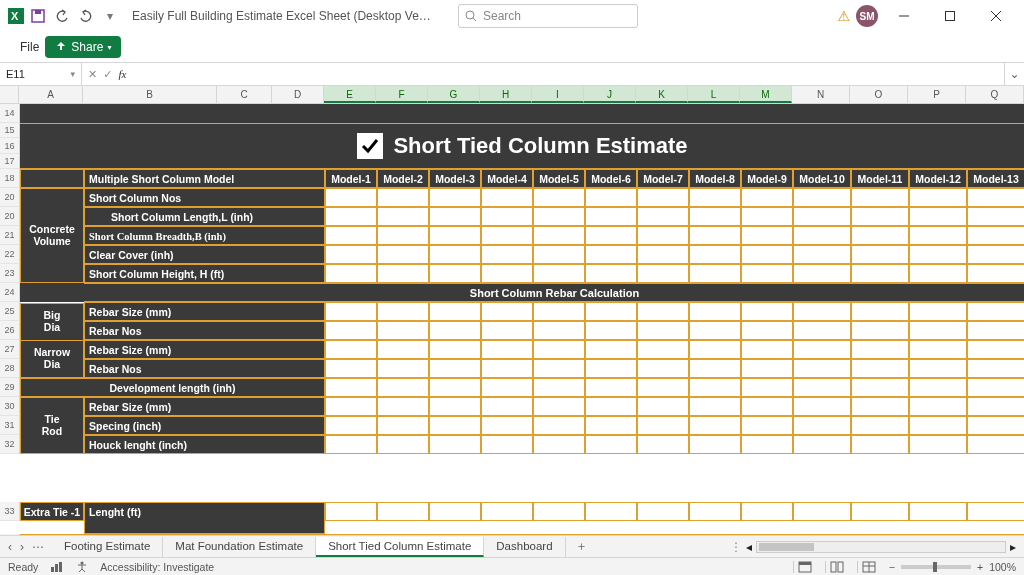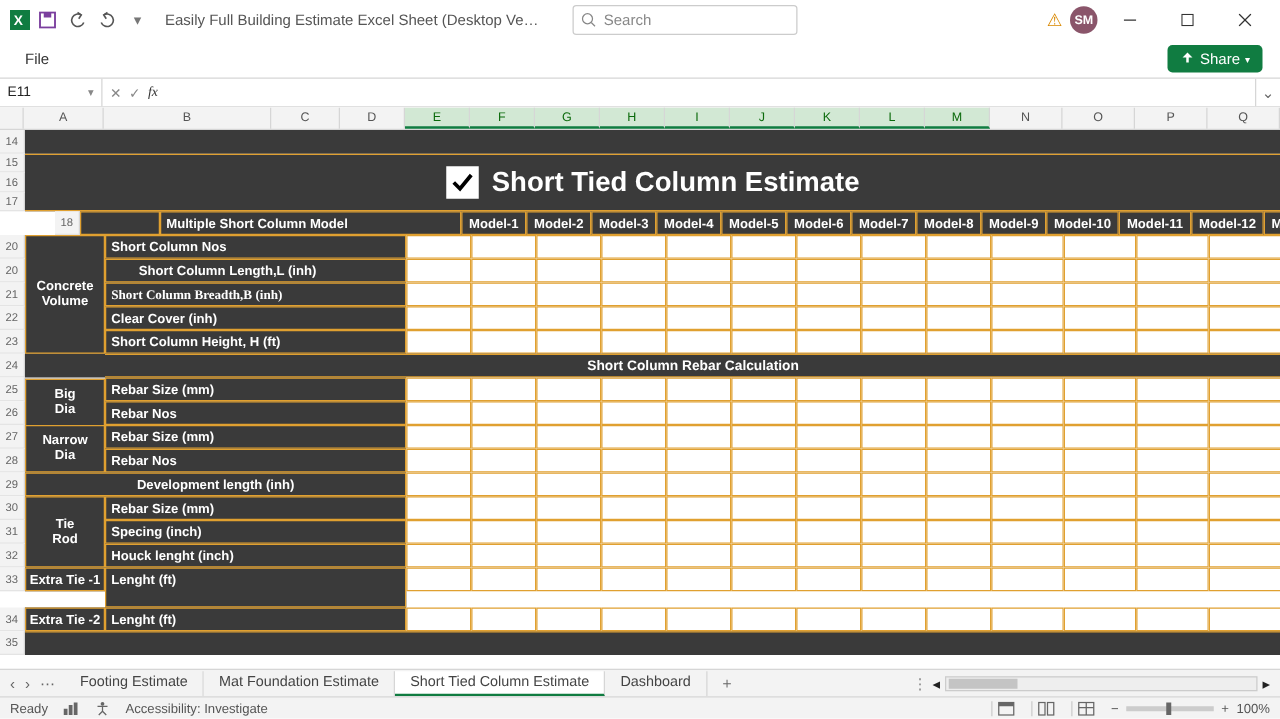--- a/index.html
+++ b/index.html
@@ -10,21 +10,21 @@
 .titlebar .ico { width: 16px; height: 16px; display: inline-flex; align-items: center; justify-content: center; }
 .titlebar .qat { display: flex; align-items: center; gap: 8px; }
 .titlebar .doc-title { font-size: 12px; color: #555; margin-left: 8px; white-space: nowrap; overflow: hidden; text-overflow: ellipsis; max-width: 300px; }
 .searchbox { margin-left: 20px; width: 180px; height: 24px; border: 1px solid #ccc; border-radius: 3px; display: flex; align-items: center; padding: 0 6px; gap: 6px; color: #888; }
 .titlebar .spacer { flex: 1; }
 .titlebar .warn { color: #d98800; font-size: 14px; }
 .avatar { width: 22px; height: 22px; border-radius: 50%; background: #8a556a; color: #fff; display: flex; align-items: center; justify-content: center; font-size: 10px; font-weight: 600; }
 .winbtn { width: 40px; height: 28px; display: flex; align-items: center; justify-content: center; color: #333; }
 
 
-.ribbon { height: 30px; display: flex; align-items: center; padding: 0 14px; justify-content: space-between; }
+.ribbon { height: 30px; display: flex; align-items: center; padding: 0 14px; justify-content: flex-start; }
 .ribbon .tab { font-size: 12px; color: #333; padding: 4px 6px; }
 .sharebtn { background: #107c41; color: #fff; padding: 4px 10px; border-radius: 4px; font-size: 12px; display: flex; gap: 4px; align-items: center; }
 
 
 .fbar { height: 24px; border-top: 1px solid #d6d6d6; border-bottom: 1px solid #d6d6d6; display: flex; align-items: center; }
 .namebox { width: 82px; height: 100%; border-right: 1px solid #d6d6d6; display: flex; align-items: center; padding: 0 6px; font-size: 11px; justify-content: space-between; }
 .fxctrls { display: flex; align-items: center; gap: 6px; padding: 0 6px; color: #888; font-size: 11px; }
 .fxctrls .fx { font-style: italic; font-family: serif; color: #333; }
 .formula-input { flex: 1; height: 100%; }
 .fbar .expand { width: 20px; text-align: center; color: #666; border-left: 1px solid #d6d6d6; height: 100%; display:flex; align-items:center; justify-content:center;}
@@ -204,21 +204,21 @@
           <div class="title-row" style="width:1005px;border-top:1px solid #e0a030;border-bottom:1px solid #e0a030;">
             <div class="chk">
               <svg width="20" height="20">
                 <path d="M3 10 L8 15 L17 4" fill="none" stroke-width="3"></path>
               </svg>
             </div>
             <span>Short Tied Column Estimate</span>
           </div>
         </div>
       </div>
-      <div class="row" style="height:19px;padding-left:44px;">
+      <div class="row" style="height:19px;">
         <div class="rh" style="height:19px;line-height:19px;">18</div>
         <div class="cells">
           <div class="sheetbg" style="width:64px;height:19px;border:1px solid #e0a030;"></div>
           <div class="dark-header bord" style="width:241px;">Multiple Short Column Model</div>
           <div class="model-head" style="width:52px;">Model-1</div>
           <div class="model-head" style="width:52px;">Model-2</div>
           <div class="model-head" style="width:52px;">Model-3</div>
           <div class="model-head" style="width:52px;">Model-4</div>
           <div class="model-head" style="width:52px;">Model-5</div>
           <div class="model-head" style="width:52px;">Model-6</div>
@@ -498,21 +498,21 @@
           <div class="datacell" style="width:52px;"></div>
           <div class="datacell" style="width:52px;"></div>
           <div class="datacell" style="width:52px;"></div>
           <div class="datacell" style="width:52px;"></div>
           <div class="datacell" style="width:58px;"></div>
           <div class="datacell" style="width:58px;"></div>
           <div class="datacell" style="width:58px;"></div>
           <div class="datacell" style="width:58px;"></div>
         </div>
       </div>
-      <div class="row" style="height:32px;">
+      <div class="row" style="height:32px;margin-top:48px;">
         <div class="rh" style="height:19px;line-height:19px;">33</div>
         <div class="cells">
           <div class="merged-vert" style="width:64px;height:19px;">Extra Tie -1</div>
           <div class="dark-header bord" style="width:241px;">Lenght (ft)</div>
           <div class="datacell" style="width:52px;"></div>
           <div class="datacell" style="width:52px;"></div>
           <div class="datacell" style="width:52px;"></div>
           <div class="datacell" style="width:52px;"></div>
           <div class="datacell" style="width:52px;"></div>
           <div class="datacell" style="width:52px;"></div>

